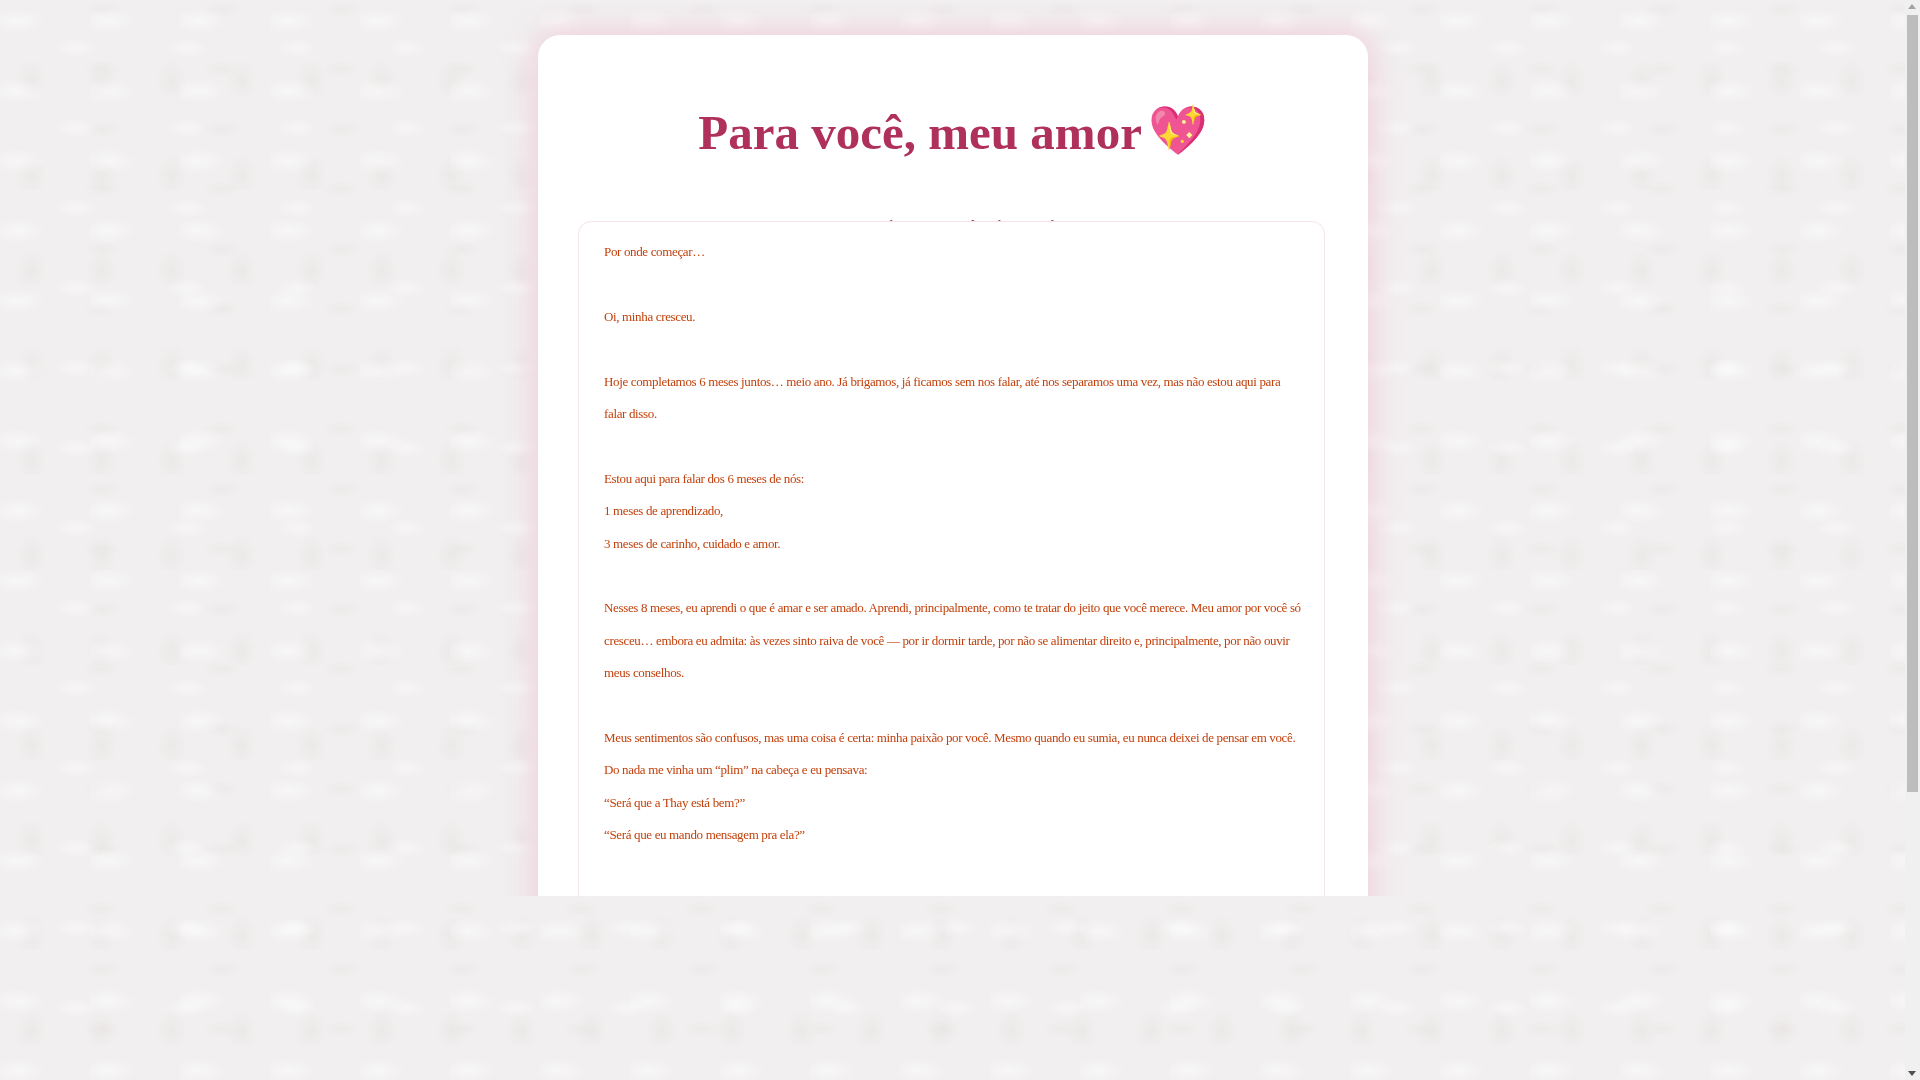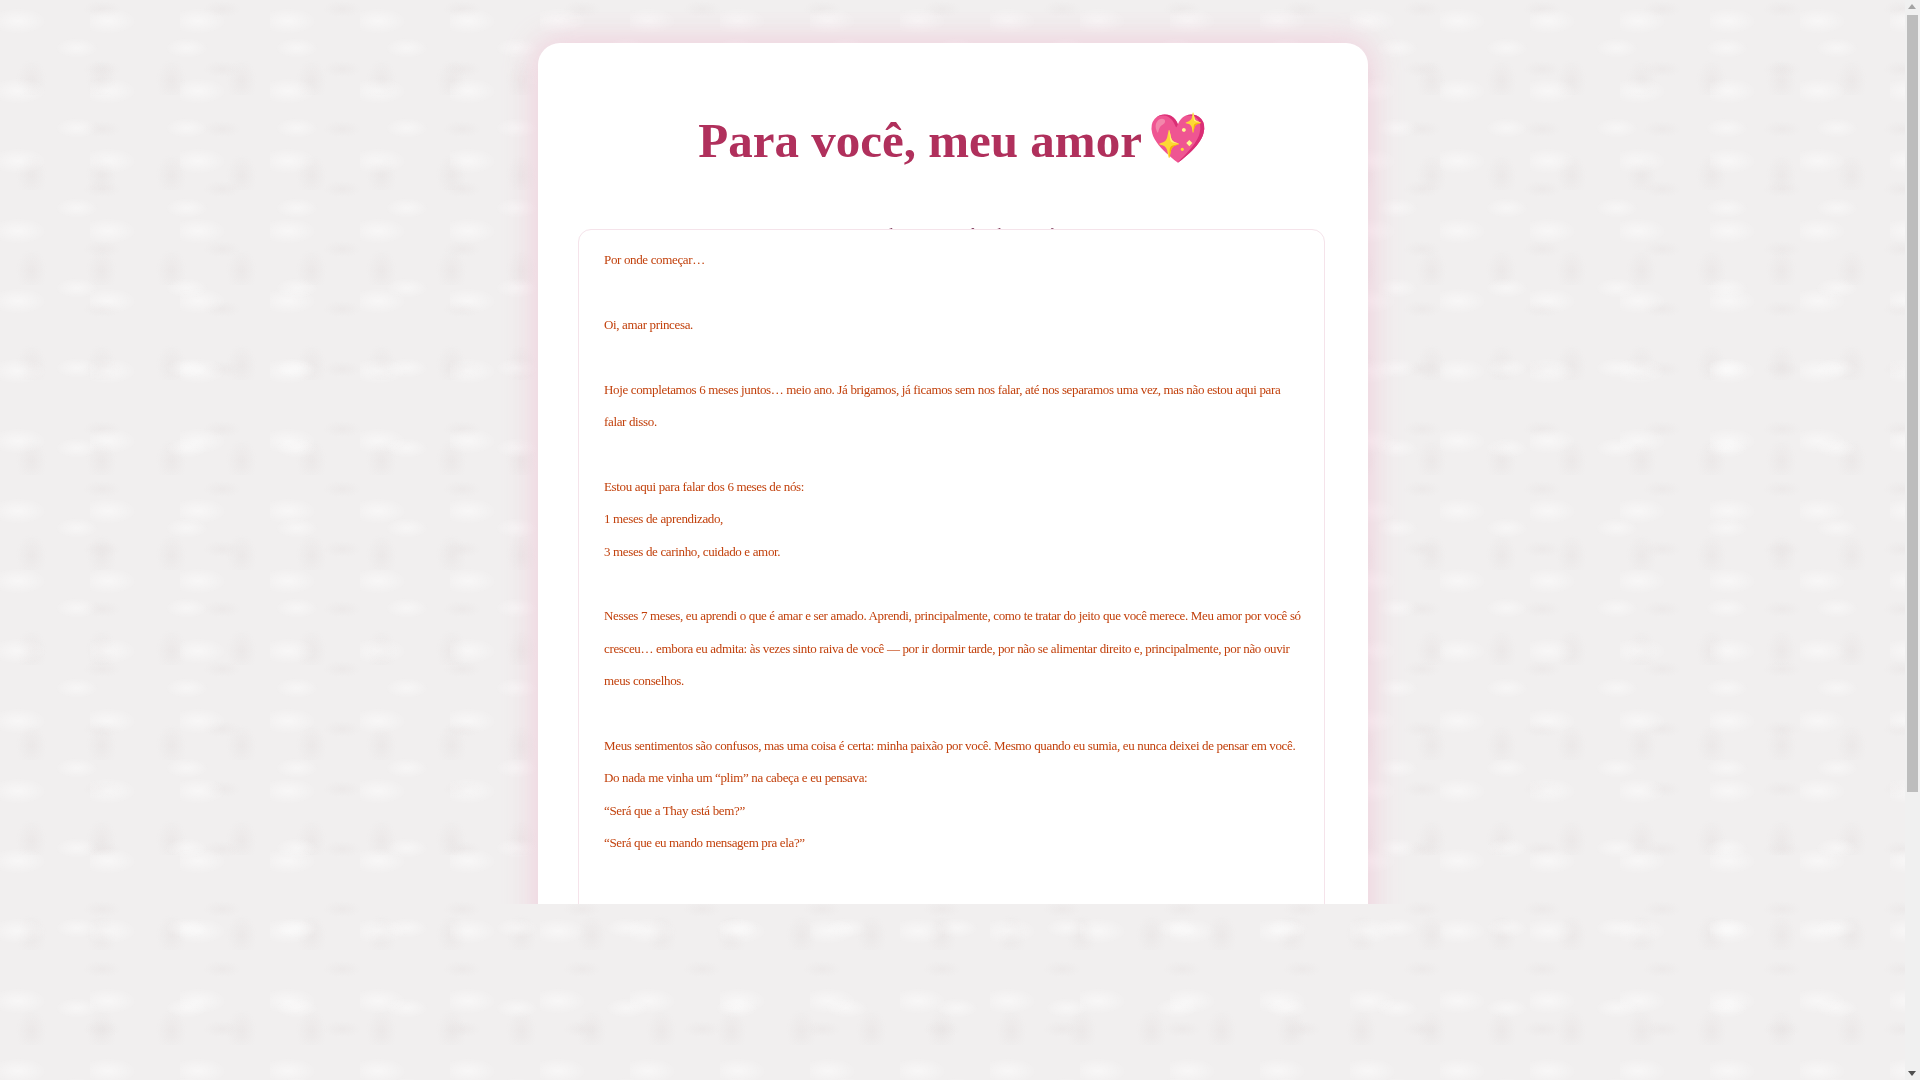--- a/index.html
+++ b/index.html
@@ -15,21 +15,21 @@
         radial-gradient(ellipse 40px 18px at 20% 30%, rgba(255,255,255,0.5), transparent 70%),
         radial-gradient(ellipse 30px 14px at 70% 60%, rgba(255,255,255,0.45), transparent 70%),
         radial-gradient(ellipse 22px 30px at 45% 85%, rgba(230,226,226,0.5), transparent 70%),
         radial-gradient(ellipse 26px 12px at 85% 15%, rgba(232,228,228,0.5), transparent 70%);
       background-size: 90px 70px, 110px 80px, 70px 95px, 120px 60px;
       font-family: "Liberation Serif", serif;
       position: relative;
     }
     .page {
       position: absolute;
-      left: 0; top: 12px;
+      left: 0; top: 4px;
       width: 1905px;
       height: 892px;
       overflow: hidden;
     }
     .card {
       position: absolute;
       left: 538px;
       top: 31px;
       width: 830px;
       height: 1300px;
@@ -140,32 +140,32 @@
   <div class="card">
     <h1 class="title"><span>Para você, meu amor</span><span class="emoji">💖</span></h1>
     <p class="subtitle">Palavras que vêm do coração</p>
 
     <div class="letter-box">
       <div class="letter-text">
         <p>
           <span class="line">Por onde começar…</span>
         </p>
         <p>
-          <span class="line">Oi, amar princesa.</span>
+          <span class="line">Oi, minha cresceu.</span>
         </p>
         <p>
           <span class="line">Hoje completamos 6 meses juntos… meio ano. Já brigamos, já ficamos sem nos falar, até nos separamos uma vez, mas não estou aqui para falar disso.</span>
         </p>
         <p>
           <span class="line">Estou aqui para falar dos 6 meses de nós:</span>
           <span class="line">1 meses de aprendizado,</span>
           <span class="line">3 meses de carinho, cuidado e amor.</span>
         </p>
         <p>
-          <span class="line">Nesses 7 meses, eu aprendi o que é amar e ser amado. Aprendi, principalmente, como te tratar do jeito que você merece. Meu amor por você só cresceu… embora eu admita: às vezes sinto raiva de você — por ir dormir tarde, por não se alimentar direito e, principalmente, por não ouvir meus conselhos.</span>
+          <span class="line">Nesses 8 meses, eu aprendi o que é amar e ser amado. Aprendi, principalmente, como te tratar do jeito que você merece. Meu amor por você só cresceu… embora eu admita: às vezes sinto raiva de você — por ir dormir tarde, por não se alimentar direito e, principalmente, por não ouvir meus conselhos.</span>
         </p>
         <p>
           <span class="line">Meus sentimentos são confusos, mas uma coisa é certa: minha paixão por você. Mesmo quando eu sumia, eu nunca deixei de pensar em você. Do nada me vinha um “plim” na cabeça e eu pensava:</span>
           <span class="line">“Será que a Thay está bem?”</span>
           <span class="line">“Será que eu mando mensagem pra ela?”</span>
         </p>
       </div>
     </div>
   </div>
 </div>

